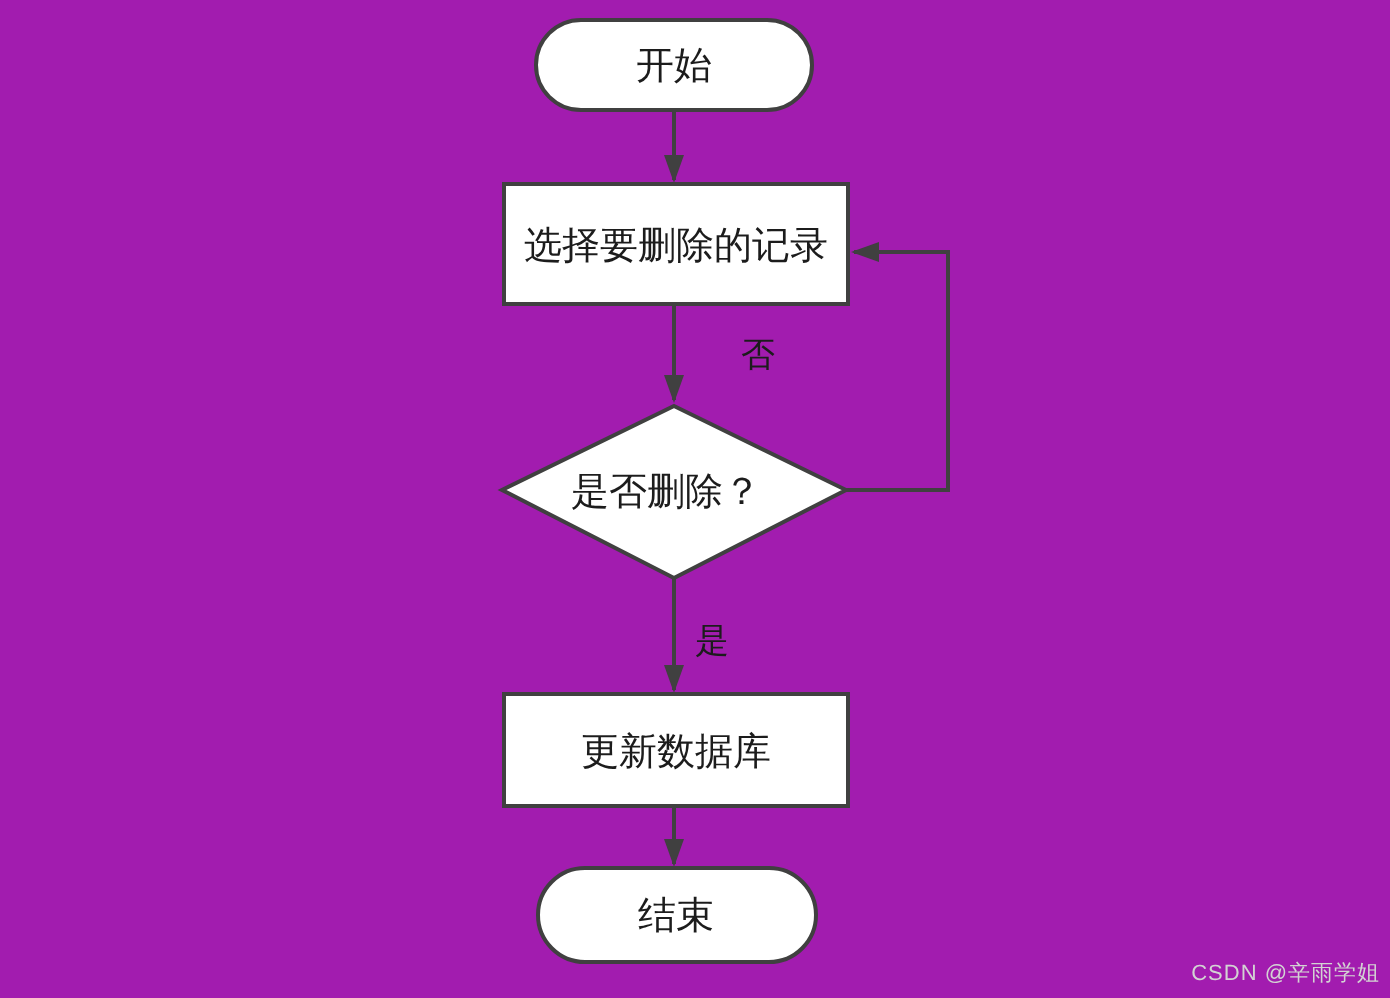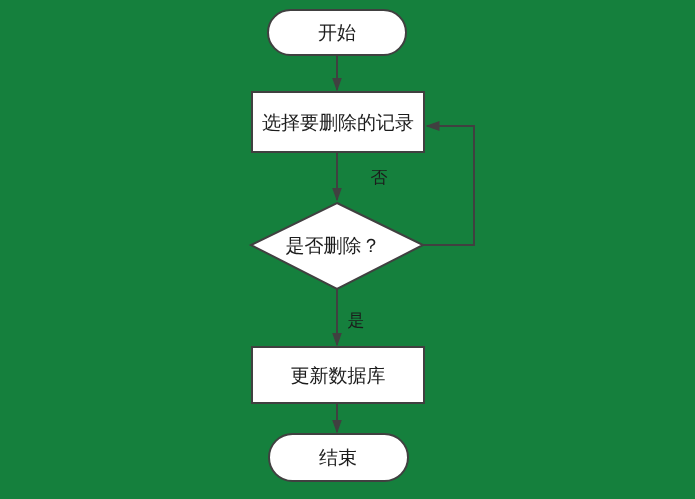--- a/index.html
+++ b/index.html
@@ -4,21 +4,21 @@
 <style>
   html, body {
     margin: 0;
     padding: 0;
     background: #ffffff;
   }
   .canvas {
     position: relative;
     width: 695px;
     height: 499px;
-    background: #15803d;
+    background: #a21caf;
     overflow: hidden;
     font-family: "Liberation Serif", serif;
   }
   svg.flow {
     position: absolute;
     left: 0;
     top: 0;
   }
   .shape {
     fill: #ffffff;
@@ -84,13 +84,14 @@
     <rect class="shape" x="252" y="347" width="172" height="56"></rect>
     <text class="node-label" x="338" y="382" text-anchor="middle">更新数据库</text>
 
     <rect class="shape" x="269" y="434" width="139" height="47" rx="23.5" ry="23.5"></rect>
     <text class="node-label" x="338" y="464" text-anchor="middle">结束</text>
 
     <text class="edge-label" x="379" y="183" text-anchor="middle">否</text>
     <text class="edge-label" x="356" y="326" text-anchor="middle">是</text>
   </svg>
 
+  <div class="watermark">CSDN @辛雨学姐</div>
 </div>
 
 </body></html>

